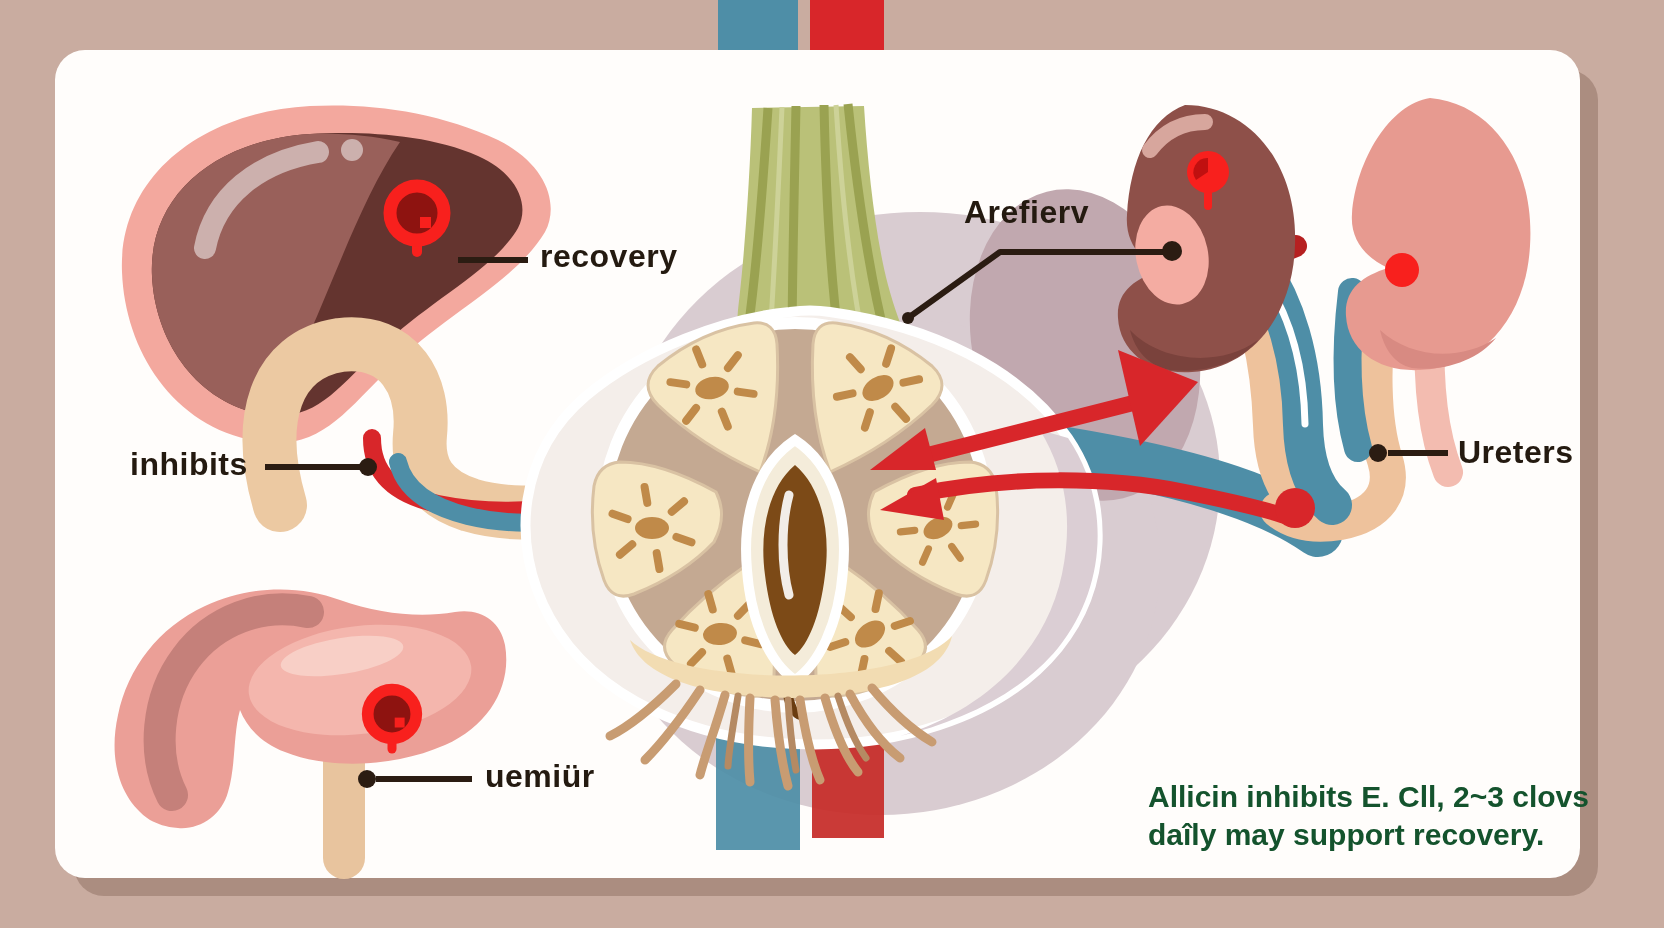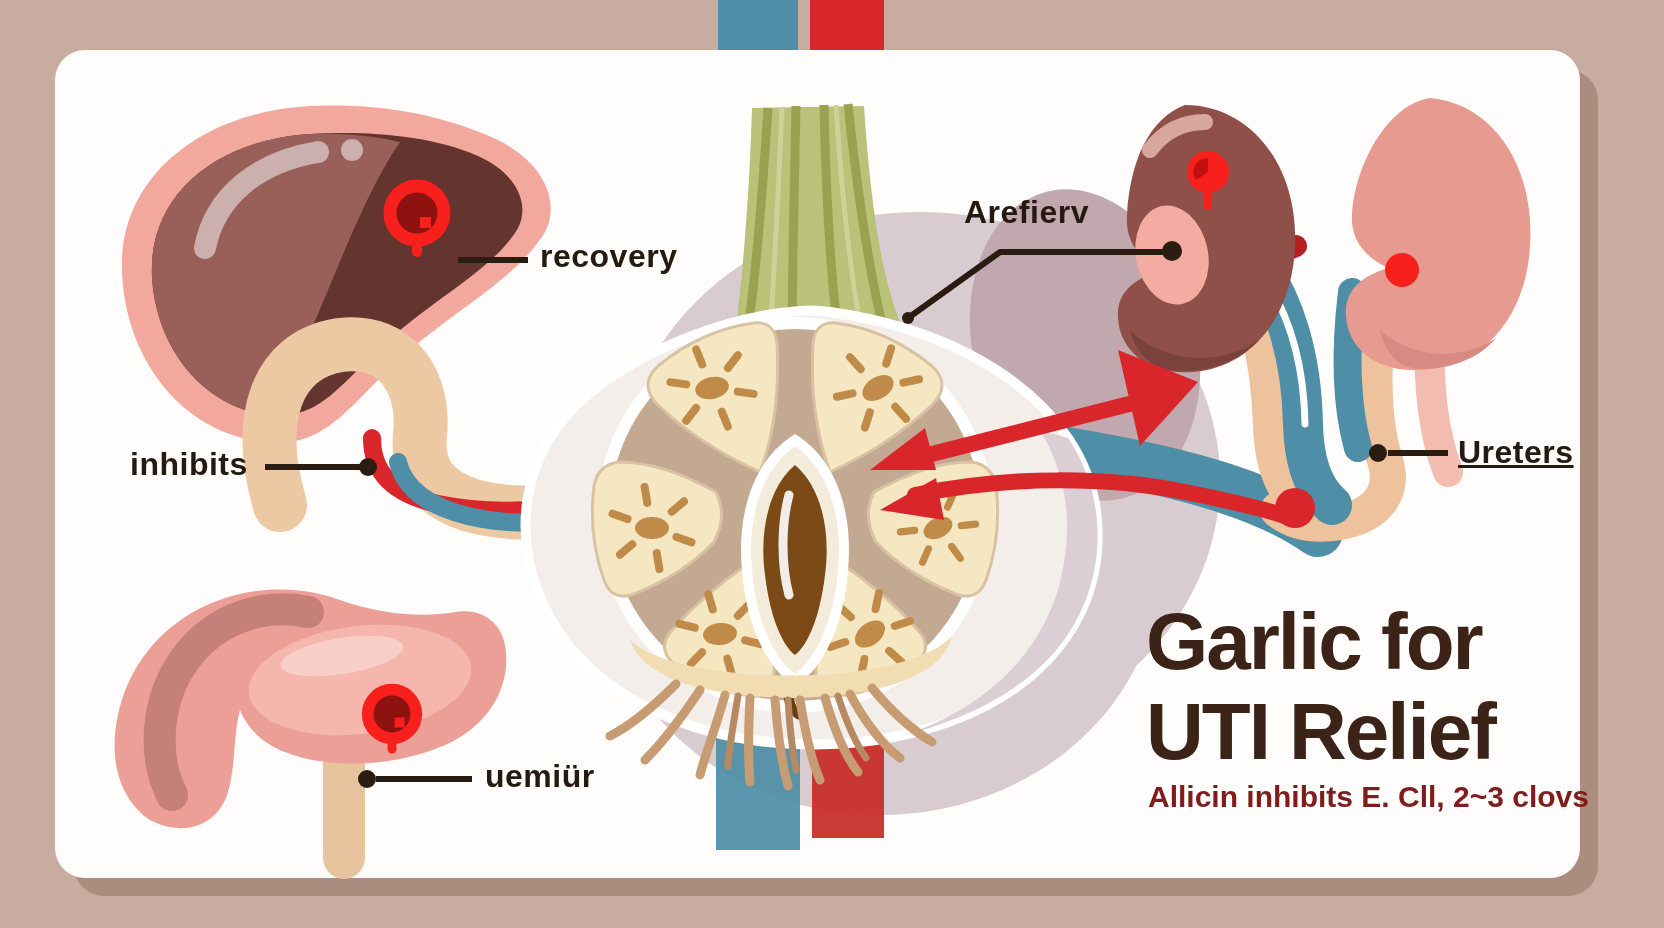--- a/index.html
+++ b/index.html
@@ -3,21 +3,21 @@
 <meta charset="utf-8">
 <style>
   html,body{margin:0;padding:0;background:#c9aca0;}
   .stage{position:relative;width:1664px;height:928px;overflow:hidden;
          font-family:"Liberation Sans",sans-serif;background:#c9aca0;}
   .stage svg{position:absolute;inset:0;display:block;}
   .lbl{position:absolute;font-weight:700;color:#241a10;white-space:nowrap;}
   .lbl-s{font-size:32px;letter-spacing:.5px;}
   .title{position:absolute;left:1146px;font-weight:700;color:#3b2417;
          font-size:80px;line-height:1;letter-spacing:-2px;white-space:nowrap;}
-  .subtitle{position:absolute;left:1148px;font-weight:700;color:#7f1d1d;
+  .subtitle{position:absolute;left:1148px;font-weight:700;color:#14532d;
             font-size:30px;line-height:1;white-space:nowrap;text-align:center;}
 </style>
 </head>
 <body>
 
 <div class="stage">
 
 <svg viewBox="0 0 1664 928" width="1664" height="928">
 
   <defs>
@@ -180,19 +180,18 @@
     <circle cx="908" cy="318" r="6" stroke="none"></circle>
     <circle cx="1378" cy="453" r="9" stroke="none"></circle>
     <line x1="1388" y1="453" x2="1448" y2="453"></line>
   </g>
 </svg>
 
 <div class="lbl lbl-s" style="left:540px;top:238px;">recovery</div>
 <div class="lbl lbl-s" style="left:130px;top:446px;">inhibits</div>
 <div class="lbl lbl-s" style="left:485px;top:758px;text-align:right;">uemiür</div>
 <div class="lbl lbl-s" style="left:964px;top:194px;text-align:center;">Arefierv</div>
-<div class="lbl lbl-s" style="left:1458px;top:434px;text-decoration:underline;">Ureters</div>
+<div class="lbl lbl-s" style="left:1458px;top:434px;">Ureters</div>
 
-<div class="title" style="top:602px;">Garlic for</div>
-<div class="title" style="top:692px;">UTI Relief</div>
 <div class="subtitle" style="top:782px;">Allicin inhibits E. Cll, 2~3 clovs</div>
+<div class="subtitle" style="top:820px;">daîly may support recovery.</div>
 
 </div>
 
 </body></html>

